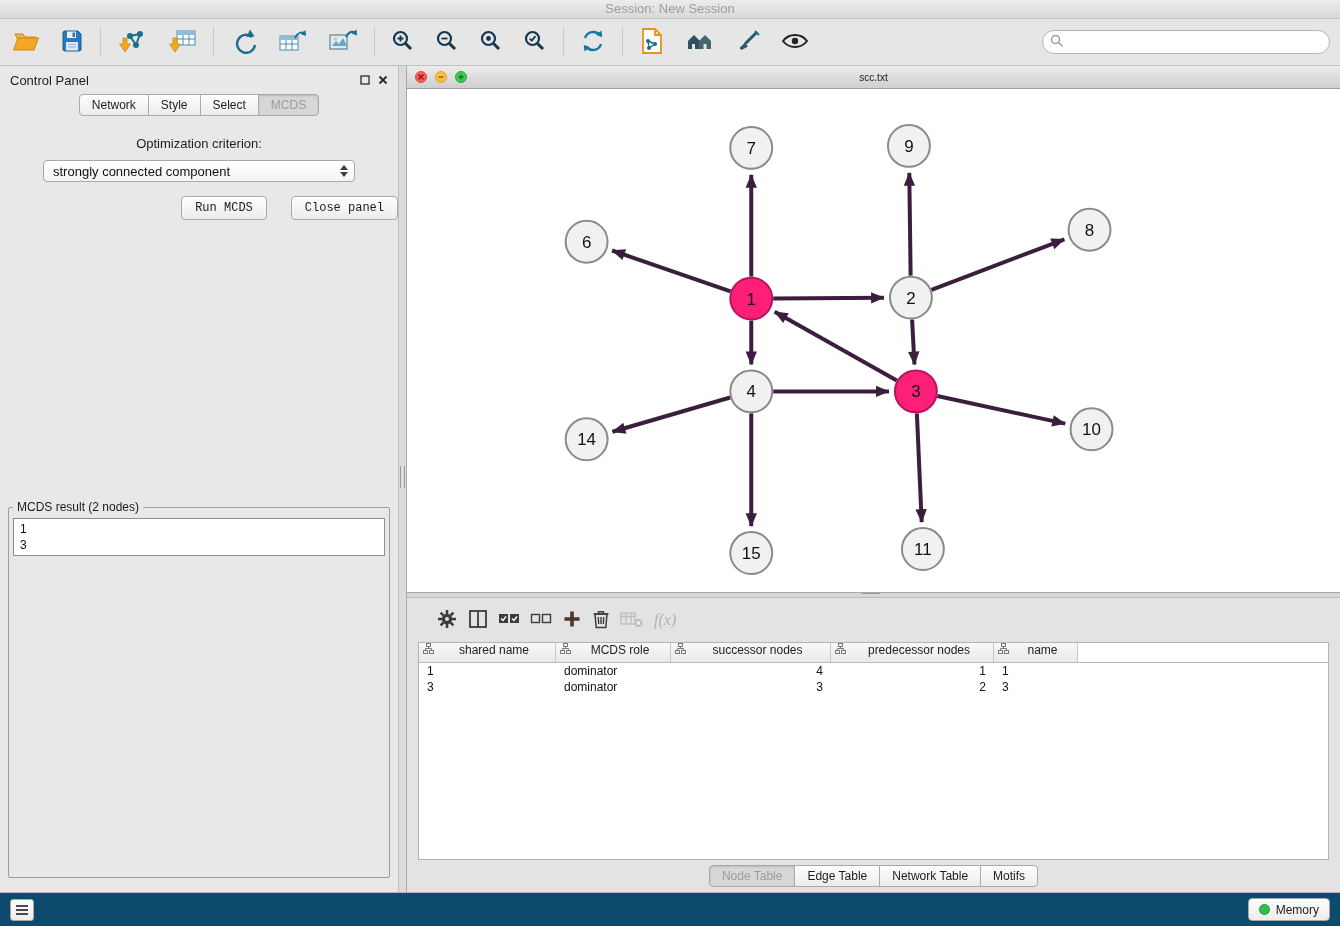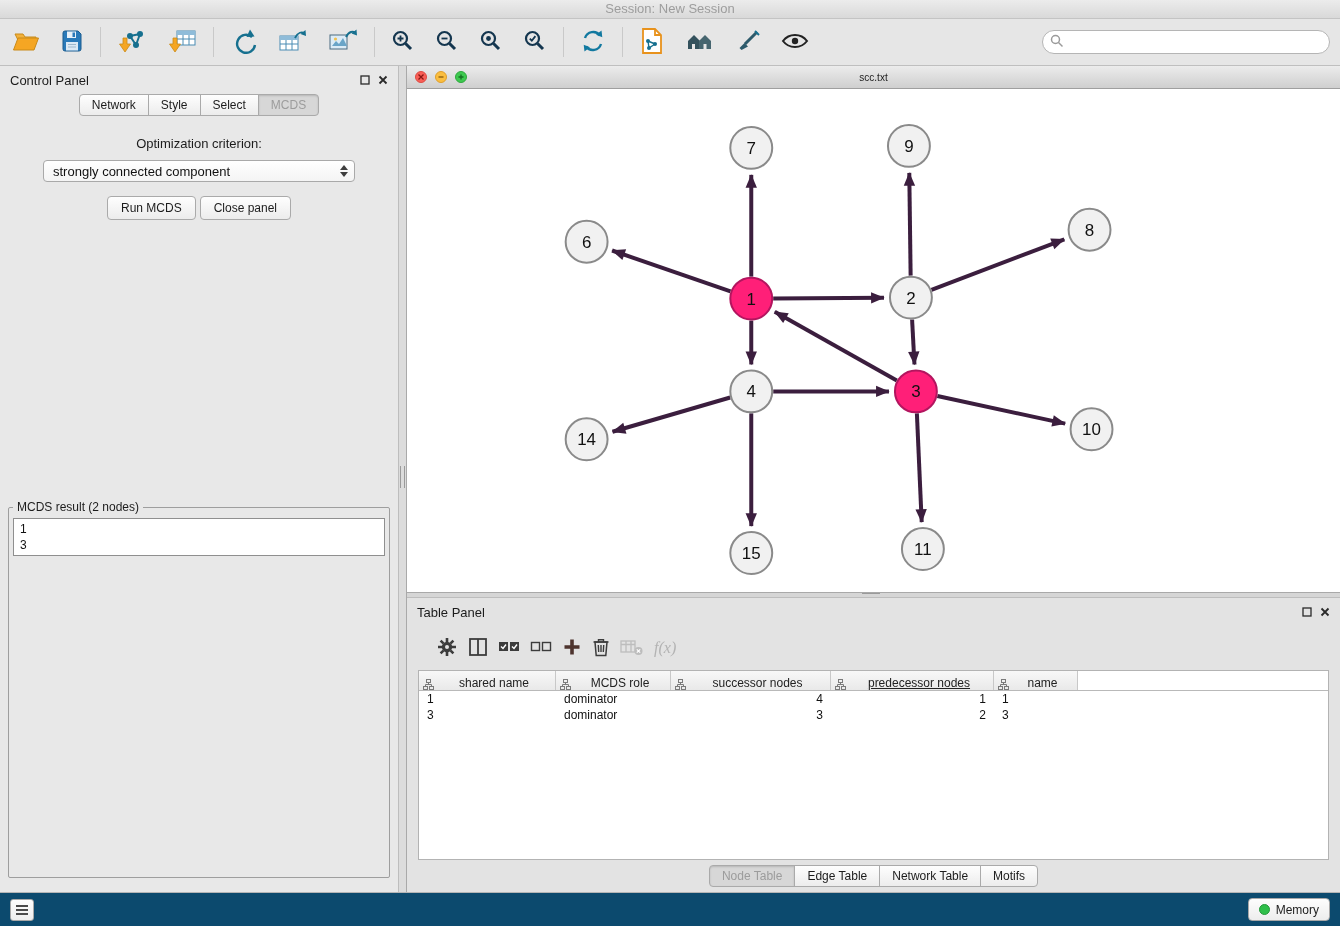--- a/index.html
+++ b/index.html
@@ -69,21 +69,21 @@
   .combo{
     width:312px;height:22px;box-sizing:border-box;margin:0 auto 14px;
     background:linear-gradient(#ffffff,#f4f4f4);
     border:1px solid #a9a9a9;border-radius:4px;
     display:flex;align-items:center;padding:0 6px 0 9px;
     font-size:13px;color:#111;cursor:pointer;
   }
   .combo-arrows{margin-left:auto;display:flex;flex-direction:column;gap:2px;align-items:center;}
   .tri-up{width:0;height:0;border-left:4px solid transparent;border-right:4px solid transparent;border-bottom:5px solid #3e3e3e;}
   .tri-dn{width:0;height:0;border-left:4px solid transparent;border-right:4px solid transparent;border-top:5px solid #3e3e3e;}
-  .cp-buttons{display:flex;justify-content:center;gap:4px;}
+  .cp-buttons{display:flex;justify-content:flex-end;gap:24px;font-family:Liberation Mono, monospace;}
   .push-btn{
     font-family:inherit;font-size:12px;color:#1c1c1c;
     padding:4px 13px;cursor:pointer;border-radius:4px;
     background:linear-gradient(#fefefe,#ececec);
     border:1px solid #aaaaaa;
   }
   fieldset.result{
     margin:auto 8px 14px;height:378px;box-sizing:border-box;
     border:1px solid #9e9e9e;border-radius:2px;padding:4px;
     display:flex;
@@ -122,21 +122,21 @@
   
   .table-panel{flex:1;background:#e3e3e3;display:flex;flex-direction:column;min-height:0;}
   .tp-toolbar{height:44px;display:flex;align-items:center;gap:6px;padding:0 0 0 27px;}
   .fx-label{font-family:"Liberation Serif","DejaVu Serif",serif;font-style:italic;font-size:16px;color:#b3b3b3;}
   .table-wrap{
     flex:1;margin:0 11px;background:#fff;border:1px solid #b3b3b3;
     overflow:hidden;display:flex;flex-direction:column;min-height:0;
   }
   .thead{display:flex;height:19px;border-bottom:1px solid #b9b9b9;}
   .th{
-    box-sizing:border-box;display:flex;align-items:flex-end;gap:3px;
+    box-sizing:border-box;display:flex;align-items:flex-start;gap:3px;
     background:linear-gradient(#f8f8f8,#e9e9e9);
     border-right:1px solid #c8c8c8;
     font-size:12px;color:#222;padding:0 4px;cursor:pointer;
   }
   .th span{flex:1;text-align:center;}
   .th.filler{flex:1;background:#fff;border-right:none;cursor:default;}
   .tbody{flex:1;overflow:auto;}
   .tr{display:flex;height:16px;align-items:center;cursor:default;}
   .td{box-sizing:border-box;font-size:12px;color:#111;padding:0 8px;white-space:nowrap;overflow:hidden;}
   .tp-tabs-row{height:32px;display:flex;justify-content:center;align-items:center;}
@@ -494,31 +494,20 @@
             </g>
         </svg>
       </div>
     </div>
 
     <div class="hsplit">
         <div class="grip"></div>
       </div>
 
     <div class="table-panel">
-      <div class="panel-header">
-        <span>Table Panel</span>
-        <span class="win-btns">
-          <svg width="10" height="10">
-              <rect x="1" y="1" width="8" height="8" fill="none" stroke="#2a2a2a" stroke-width="1.3"></rect>
-            </svg>
-          <svg width="10" height="10">
-              <path d="M1.5 1.5 L8.5 8.5 M8.5 1.5 L1.5 8.5" stroke="#2a2a2a" stroke-width="1.8"></path>
-            </svg>
-        </span>
-      </div>
       <div class="tp-toolbar">
         <button class="tb-btn">
           <span>
             <svg width="22" height="22" viewBox="0 0 22 22">
                 <g stroke="#3c3c3c" stroke-width="2.6">
                   <path d="M11 2 v4 M11 16 v4 M2 11 h4 M16 11 h4 M4.6 4.6 l2.8 2.8 M14.6 14.6 l2.8 2.8 M17.4 4.6 l-2.8 2.8 M7.4 14.6 l-2.8 2.8"></path>
                 </g>
                 <circle cx="11" cy="11" r="5.2" fill="#3c3c3c"></circle>
                 <circle cx="11" cy="11" r="2" fill="#e3e3e3"></circle>
               </svg>
@@ -601,21 +590,21 @@
             </div>
             <div class="th" style="width: 160px;">
               <svg width="11" height="11" viewBox="0 0 11 11">
                 <rect x="3.5" y="0.5" width="4" height="3" fill="none" stroke="#7a7a7a"></rect>
                 <rect x="0.5" y="7.5" width="4" height="3" fill="none" stroke="#7a7a7a"></rect>
                 <rect x="6.5" y="7.5" width="4" height="3" fill="none" stroke="#7a7a7a"></rect>
                 <path d="M5.5 3.5 V5.5 M2.5 7.5 V5.5 H8.5 V7.5" fill="none" stroke="#7a7a7a"></path>
               </svg>
               <span>successor nodes</span>
             </div>
-            <div class="th" style="width: 163px; text-decoration: underline;">
+            <div class="th" style="width: 163px;">
               <svg width="11" height="11" viewBox="0 0 11 11">
                 <rect x="3.5" y="0.5" width="4" height="3" fill="none" stroke="#7a7a7a"></rect>
                 <rect x="0.5" y="7.5" width="4" height="3" fill="none" stroke="#7a7a7a"></rect>
                 <rect x="6.5" y="7.5" width="4" height="3" fill="none" stroke="#7a7a7a"></rect>
                 <path d="M5.5 3.5 V5.5 M2.5 7.5 V5.5 H8.5 V7.5" fill="none" stroke="#7a7a7a"></path>
               </svg>
               <span>predecessor nodes</span>
             </div>
             <div class="th" style="width: 84px;">
               <svg width="11" height="11" viewBox="0 0 11 11">

